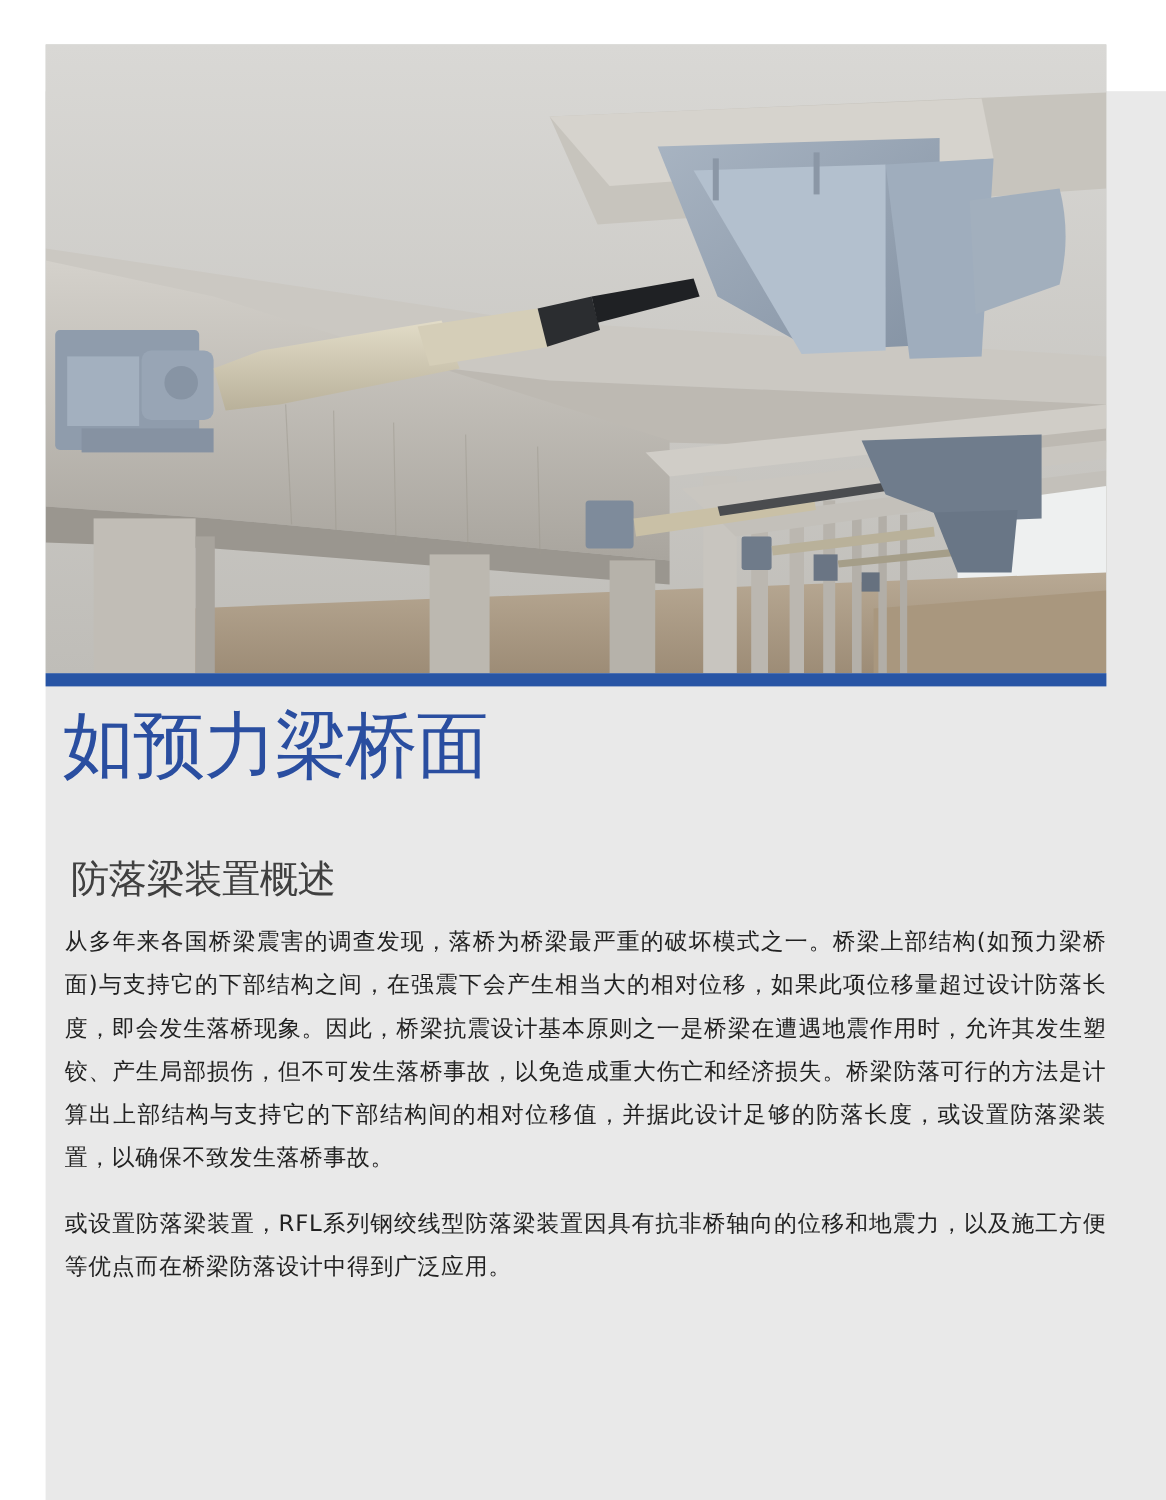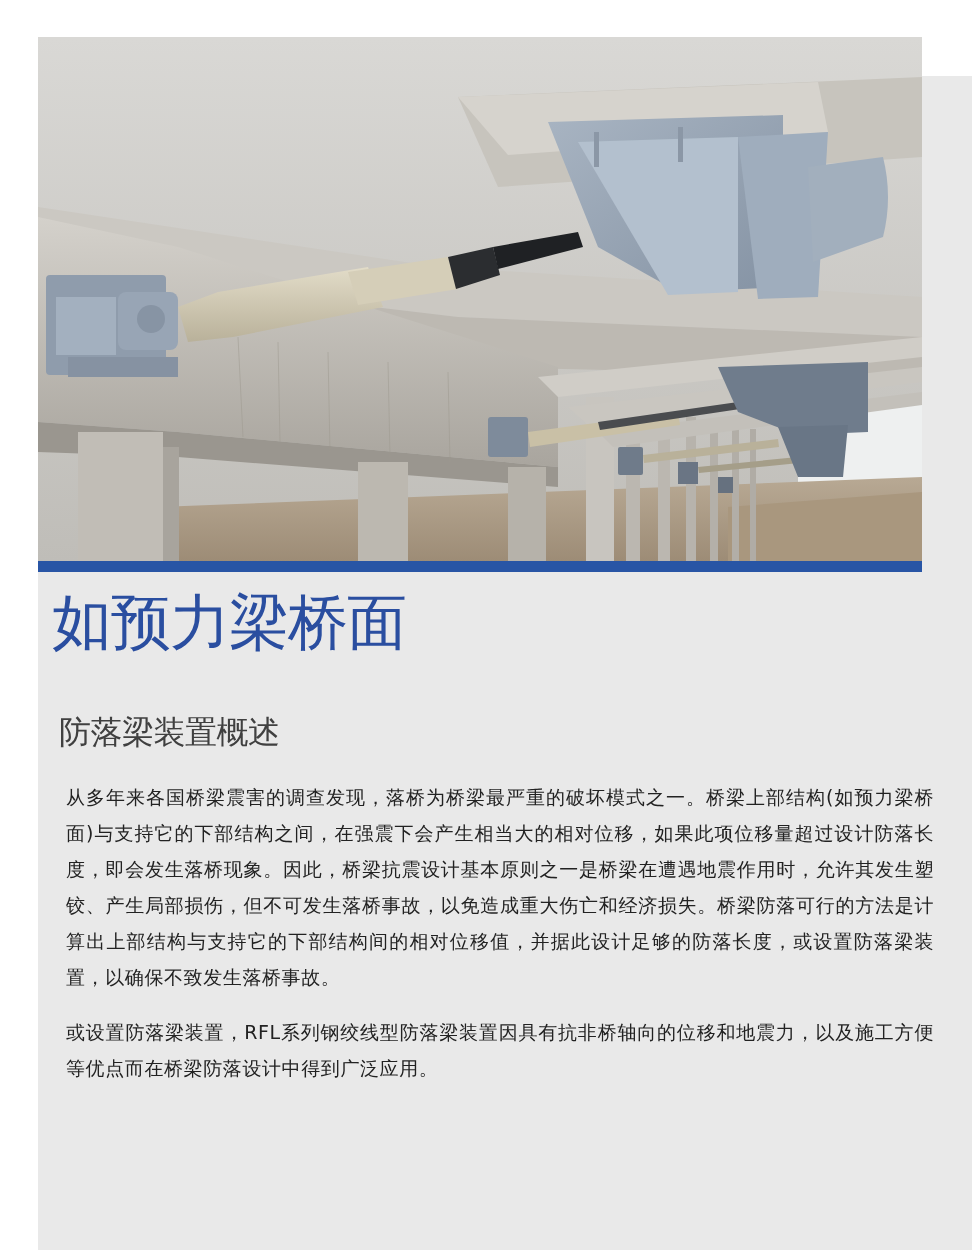--- a/index.html
+++ b/index.html
@@ -59,21 +59,21 @@
       font-size: 32px;
       line-height: 44px;
       font-weight: normal;
       color: #404040;
       letter-spacing: -0.5px;
     }
     .para {
       position: absolute;
       left: 54px;
       width: 868px;
-      margin: 12px;
+      margin: 0;
       font-size: 19px;
       line-height: 36px;
       color: #222222;
       letter-spacing: 0.6px;
       text-align: justify;
     }
     .para1 { top: 767px; }
     .para2 { top: 1002px; }
   </style>
 </head>

